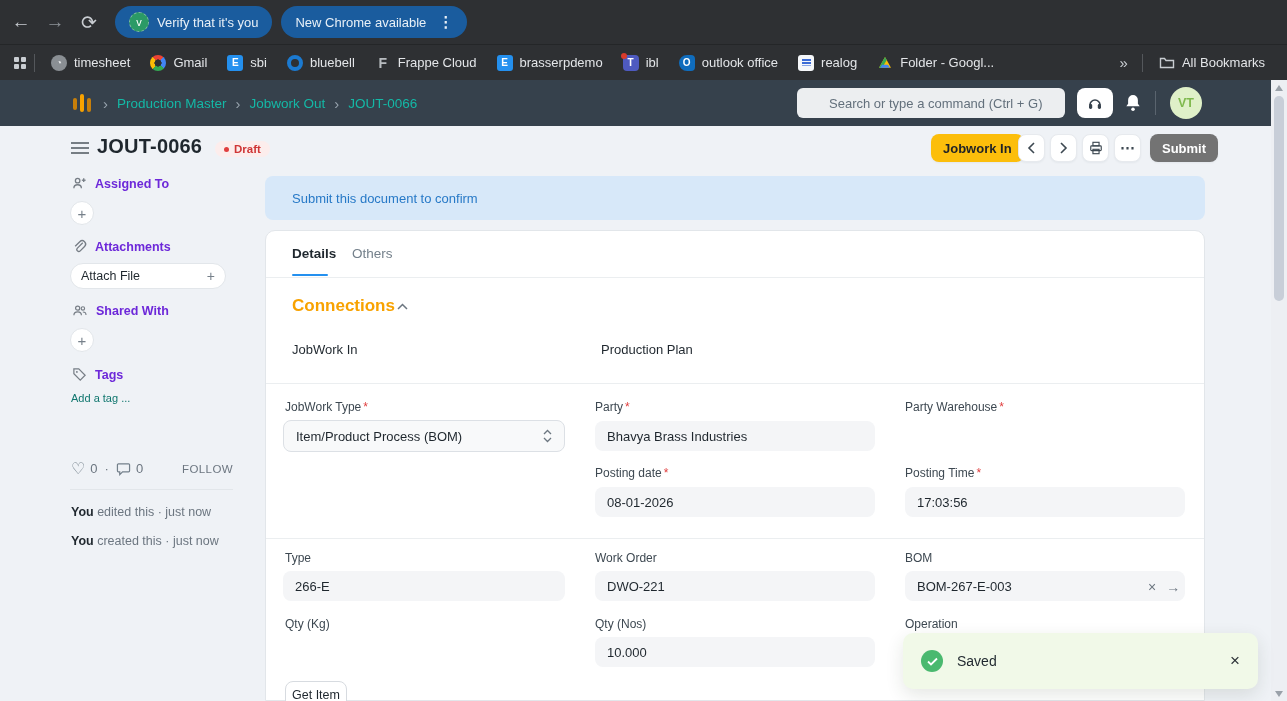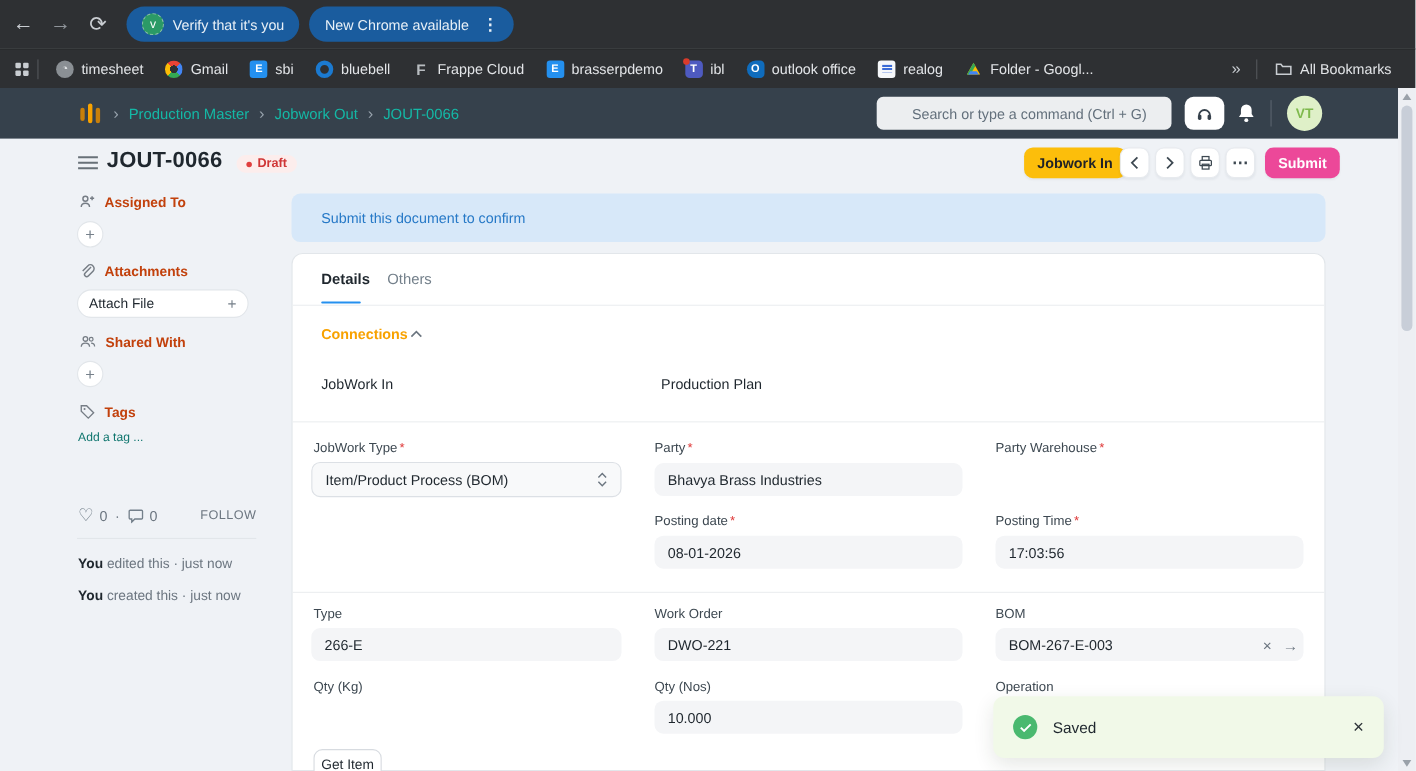--- a/index.html
+++ b/index.html
@@ -52,39 +52,39 @@
   .sb-arrow { position:absolute; left:4px; width:0; height:0; border-left:4px solid transparent; border-right:4px solid transparent; }
   .sb-up { top:5px; border-bottom:6px solid #9aa1a9; }
   .sb-down { bottom:4px; border-top:6px solid #9aa1a9; }
 
   
   .page-title { font-size:20px; font-weight:bold; color:#1f272e; letter-spacing:.2px; }
   .draft-badge { display:inline-flex; align-items:center; gap:5px; background:#fcedec; color:#cf3636; font-size:11.5px; font-weight:bold; border-radius:9px; padding:2px 9px; }
   .draft-dot { width:5px; height:5px; border-radius:50%; background:#e03e3e; }
   .hbtn { position:absolute; top:134px; height:28px; background:#fff; border:1px solid #e7eaee; border-radius:8px; display:flex; align-items:center; justify-content:center; color:#3d4851; box-shadow:0 1px 2px rgba(25,39,52,.05); cursor:pointer; }
   .btn-gold { background:#fcbe0b; border:none; color:#1f2227; font-weight:bold; font-size:13px; padding:0 12px; }
-  .btn-orange { background:#ec4899; border:none; color:#fff; font-weight:600; font-size:13px; padding:0 12px; }
-
-  
-  .side-head { position:absolute; display:flex; align-items:center; gap:8px; font-size:12.5px; font-weight:bold; color:#c2410c; }
+  .btn-orange { background:#737373; border:none; color:#fff; font-weight:600; font-size:13px; padding:0 12px; }
+
+  
+  .side-head { position:absolute; display:flex; align-items:center; gap:8px; font-size:12.5px; font-weight:bold; color:#6d28d9; }
   .side-head svg { color:#767d85; }
   .plus-circle { position:absolute; width:24px; height:24px; border-radius:50%; background:#fff; border:1px solid #e2e6ea; color:#76808a; font-size:15px; display:flex; align-items:center; justify-content:center; cursor:pointer; }
   .attach-pill { position:absolute; left:70px; top:263px; width:156px; height:26px; background:#fff; border:1px solid #e2e6ea; border-radius:13px; display:flex; align-items:center; font-size:12.5px; color:#1f272e; padding:0 10px; cursor:pointer; }
   .muted { color:#0f766e; font-size:11px; }
   .gray-txt { color:#6c7680; }
 
   
   .alert-banner { left:265px; top:176px; width:940px; height:44px; background:#d7e8f9; border-radius:8px; display:flex; align-items:center; padding-left:27px; color:#2779c7; font-size:13px; }
   .card { left:265px; top:230px; width:940px; height:471px; background:#fff; border:1px solid #e2e6ea; border-radius:10px 10px 0 0; }
   .tab { position:absolute; top:246px; font-size:13.5px; cursor:pointer; }
   .tab-active { color:#1f272e; font-weight:bold; }
   .tab-idle { color:#74808b; }
   .tab-underline { position:absolute; left:292px; top:274px; width:36px; height:2px; background:#2490ef; border-radius:1px; }
   .hline { position:absolute; height:1px; background:#ebeef0; }
-  .conn-title { position:absolute; left:292px; top:296px; font-size:13px; font-weight:bold; color:#f8a200; display:flex; align-items:center; gap:2px; cursor:pointer; }
+  .conn-title { position:absolute; left:292px; top:296px; font-size:17px; font-weight:bold; color:#f8a200; display:flex; align-items:center; gap:2px; cursor:pointer; }
   .conn-link { position:absolute; top:342px; font-size:13px; color:#1f272e; cursor:pointer; }
 
   .fld-label { position:absolute; font-size:12px; color:#3d4851; }
   .req-star { color:#e03e3e; margin-left:2px; }
   .inp { position:absolute; width:280px; height:30px; background:#f4f5f7; border:none; border-radius:8px; font-size:13px; color:#1f272e; padding:0 12px; font-family:"Liberation Sans",sans-serif; }
   .sel { position:absolute; width:280px; height:32px; background:#f8f9fa; border:1px solid #dce0e5; border-radius:8px; font-size:13px; color:#1f272e; display:flex; align-items:center; padding:0 12px; cursor:pointer; }
   .sel svg { margin-left:auto; color:#6c7680; }
   .inp-icons { position:absolute; display:flex; align-items:center; gap:10px; color:#6c7680; font-size:14px; }
   .get-item { position:absolute; left:285px; top:681px; width:62px; height:28px; background:#fff; border:1px solid #d7dbe0; border-radius:8px; font-size:12.5px; color:#1f272e; display:flex; align-items:center; justify-content:center; cursor:pointer; }
 

